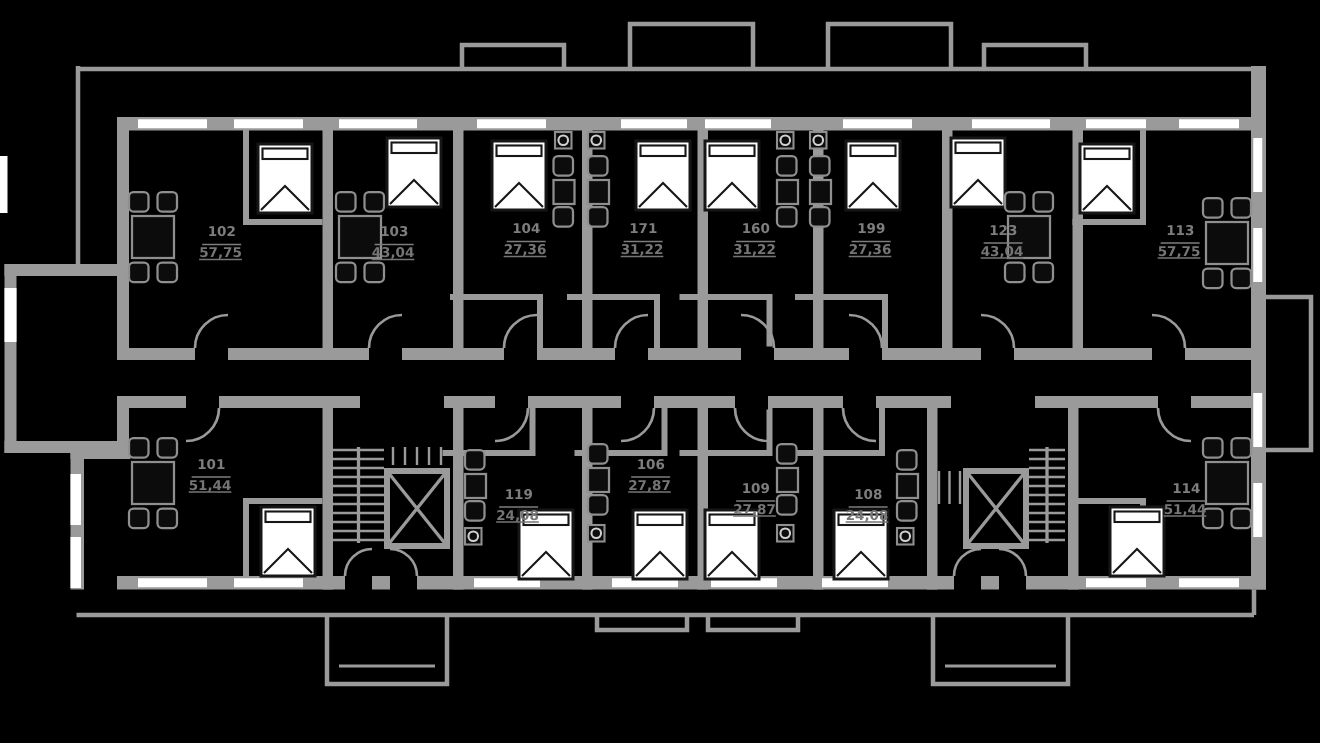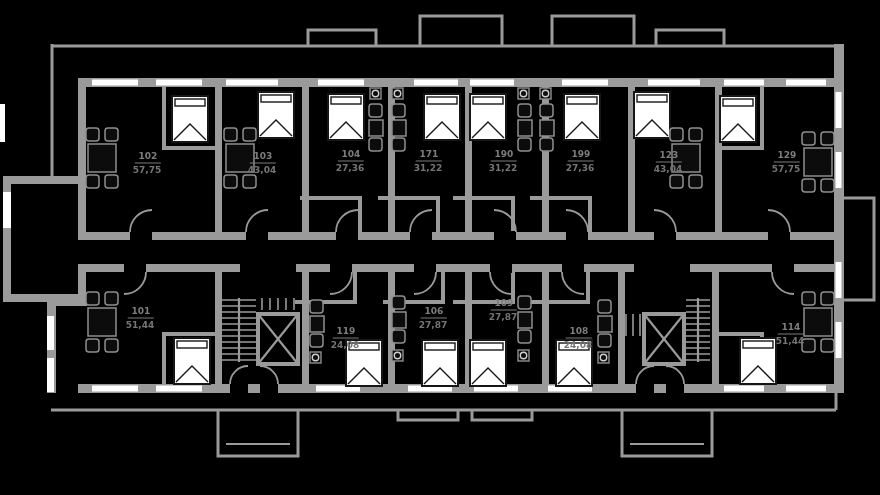--- a/index.html
+++ b/index.html
@@ -17,21 +17,21 @@
   .step{stroke:#9a9a9a;stroke-width:1.6;}
   .rail{stroke:#9a9a9a;stroke-width:2.2;}
   .blk{fill:#000000;}
   
   .unit-label{
     position:absolute;transform:translate(-50%,-50%);
     text-align:right;color:#7d7d7d;font-weight:bold;
     font-size:9px;line-height:11px;white-space:nowrap;
   }
   .unit-no{border-bottom:1.5px solid #7d7d7d;padding:0 4px 1px 4px;display:inline-block;}
-  .unit-area{color:#757575;padding-top:1px;}
+  .unit-area{color:#757575;padding-top:1px;text-decoration:underline;}
 </style>
 </head>
 <body>
 
 <div class="stage">
 <svg width="880" height="495" viewBox="0 0 880 495">
 
   <defs>
     <g id="chair">
           <rect width="13" height="13" rx="3" fill="#0c0c0c" stroke="#8f8f8f" stroke-width="1.5"></rect>
@@ -375,48 +375,48 @@
 </div>
 <div class="unit-label" style="left:350px;top:161px">
   <div class="unit-no">104</div>
   <div class="unit-area">27,36</div>
 </div>
 <div class="unit-label" style="left:428px;top:161px">
   <div class="unit-no">171</div>
   <div class="unit-area">31,22</div>
 </div>
 <div class="unit-label" style="left:503px;top:161px">
-  <div class="unit-no">190</div>
+  <div class="unit-no">160</div>
   <div class="unit-area">31,22</div>
 </div>
 <div class="unit-label" style="left:580px;top:161px">
   <div class="unit-no">199</div>
   <div class="unit-area">27,36</div>
 </div>
 <div class="unit-label" style="left:668px;top:162px">
   <div class="unit-no">123</div>
   <div class="unit-area">43,04</div>
 </div>
 <div class="unit-label" style="left:786px;top:162px">
-  <div class="unit-no">129</div>
+  <div class="unit-no">113</div>
   <div class="unit-area">57,75</div>
 </div>
 <div class="unit-label" style="left:140px;top:318px">
   <div class="unit-no">101</div>
   <div class="unit-area">51,44</div>
 </div>
 <div class="unit-label" style="left:345px;top:338px">
   <div class="unit-no">119</div>
   <div class="unit-area">24,08</div>
 </div>
 <div class="unit-label" style="left:433px;top:318px">
   <div class="unit-no">106</div>
   <div class="unit-area">27,87</div>
 </div>
-<div class="unit-label" style="left:503px;top:310px">
+<div class="unit-label" style="left:503px;top:334px">
   <div class="unit-no">109</div>
   <div class="unit-area">27,87</div>
 </div>
 <div class="unit-label" style="left:578px;top:338px">
   <div class="unit-no">108</div>
   <div class="unit-area">24,08</div>
 </div>
 <div class="unit-label" style="left:790px;top:334px">
   <div class="unit-no">114</div>
   <div class="unit-area">51,44</div>

